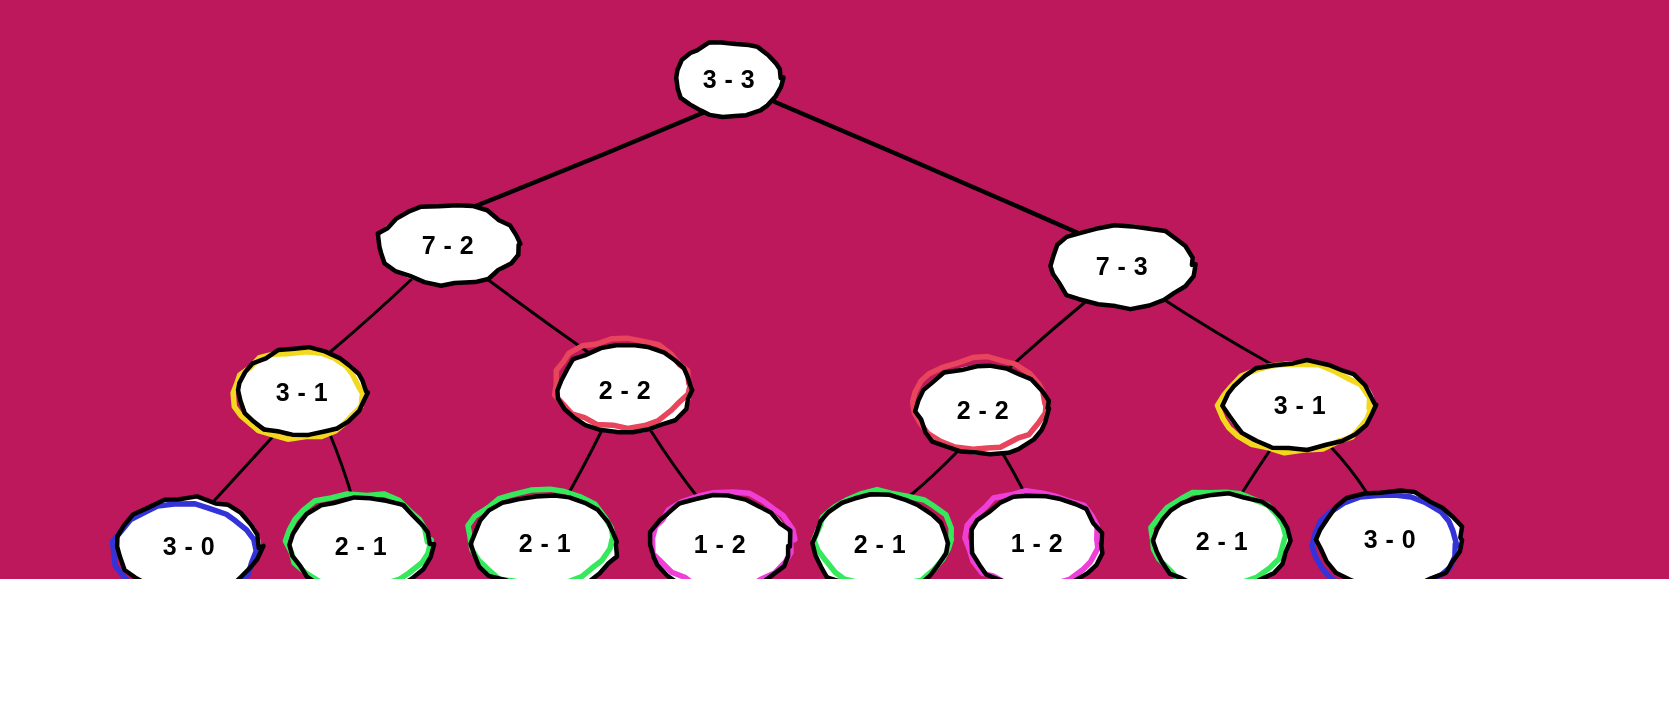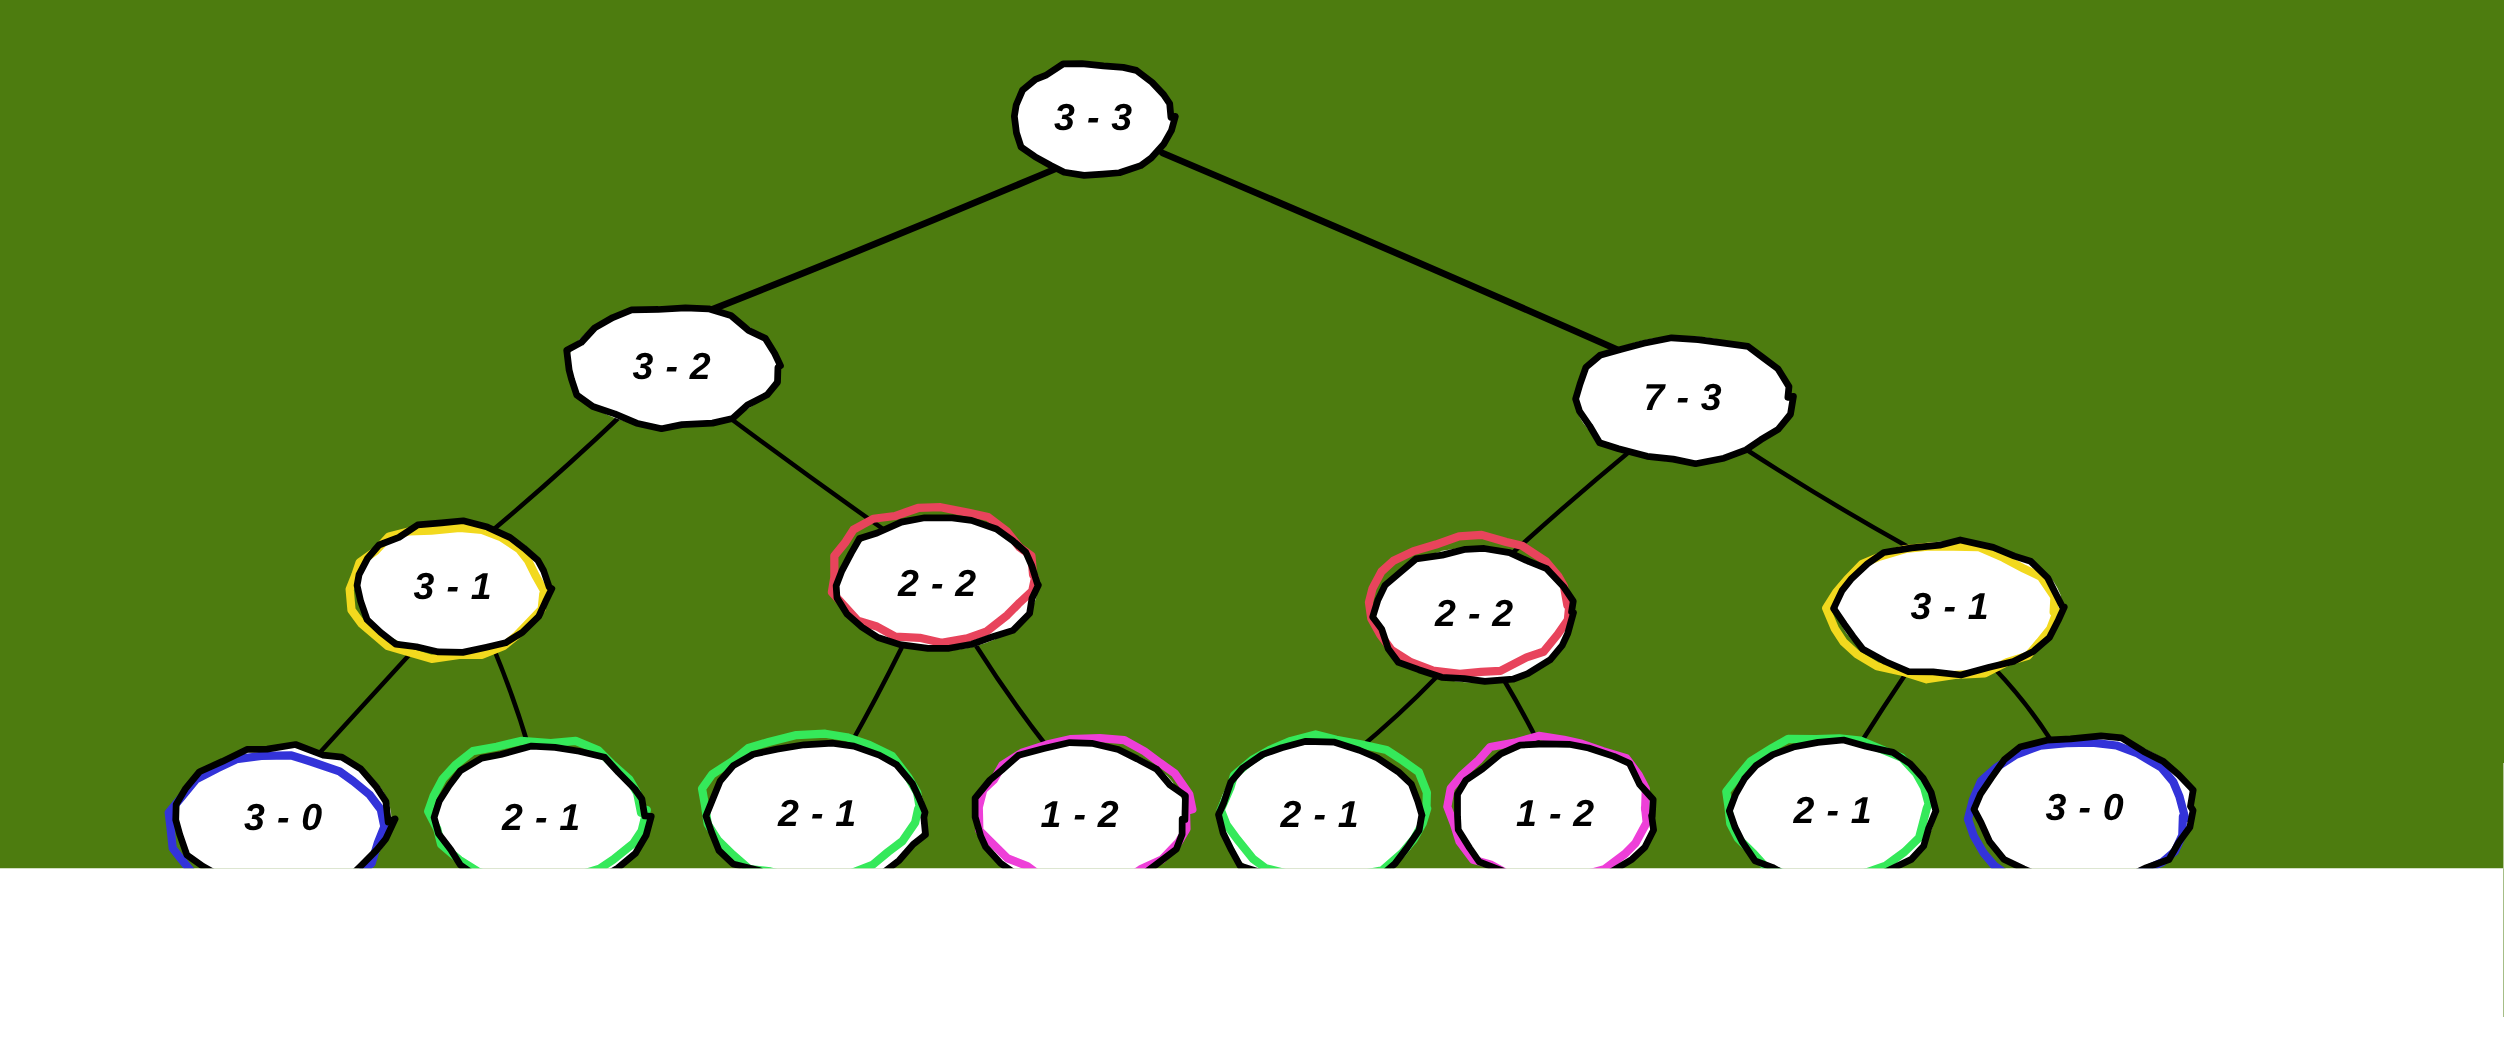--- a/index.html
+++ b/index.html
@@ -7,23 +7,22 @@
     padding: 0;
     background: #ffffff;
   }
   body {
     font-family: "Liberation Sans", sans-serif;
   }
   #tree-canvas {
     position: relative;
     width: 1669px;
     height: 579px;
-    background: #4d7c0f;
+    background: #be185d;
     overflow: hidden;
-    font-style: italic;
   }
   #tree-svg {
     position: absolute;
     left: 0;
     top: 0;
     width: 1669px;
     height: 707px;
   }
   .node-label {
     position: absolute;
@@ -127,21 +126,21 @@
         </g>
         <g>
           <ellipse cx="1390" cy="539" rx="72" ry="48" fill="#ffffff"></ellipse>
           <path d="M1455.28,544.21L1454.88,556.73L1449.89,567.61L1441.37,574.85L1427.15,581.22L1411.38,589.46L1395.81,592.68L1377.71,593.65L1358.11,590.33L1341.74,585.55L1329.73,577.34L1322.32,568.54L1315.78,557.18L1312.00,546.05L1315.32,533.04L1320.65,520.74L1330.97,511.58L1344.15,503.01L1360.20,497.04L1377.58,495.47L1394.85,495.03L1410.94,496.98L1425.11,502.34L1441.08,511.86L1448.87,521.28L1452.93,530.94L1456.90,545.82Z" stroke="#3333d9" stroke-width="5.5" stroke-linejoin="round" fill="none"></path>
           <path d="M1462.04,540.26L1459.90,551.56L1452.48,561.68L1445.99,572.98L1431.03,578.39L1416.10,585.48L1400.85,587.64L1383.73,588.13L1363.60,585.65L1349.06,579.20L1335.83,572.78L1326.40,561.05L1320.70,548.45L1316.00,539.61L1320.21,529.64L1327.62,518.56L1336.24,506.41L1346.63,498.05L1364.64,493.49L1380.34,492.65L1400.66,490.60L1414.47,491.89L1429.06,500.95L1442.36,507.74L1452.45,516.50L1462.13,526.64L1460.31,537.50Z" stroke="#000000" stroke-width="4.5" stroke-linejoin="round" fill="none"></path>
         </g>
       </g>
   </svg>
   <div id="labels-layer">
       <div class="node-label" style="left: 729px; top: 79px; font-size: 25px;">3 - 3</div>
-      <div class="node-label" style="left: 448px; top: 245px; font-size: 25px;">3 - 2</div>
+      <div class="node-label" style="left: 448px; top: 245px; font-size: 25px;">7 - 2</div>
       <div class="node-label" style="left: 1122px; top: 266px; font-size: 25px;">7 - 3</div>
       <div class="node-label" style="left: 302px; top: 392px; font-size: 25px;">3 - 1</div>
       <div class="node-label" style="left: 625px; top: 390px; font-size: 25px;">2 - 2</div>
       <div class="node-label" style="left: 983px; top: 410px; font-size: 25px;">2 - 2</div>
       <div class="node-label" style="left: 1300px; top: 405px; font-size: 25px;">3 - 1</div>
       <div class="node-label" style="left: 189px; top: 546px; font-size: 25px;">3 - 0</div>
       <div class="node-label" style="left: 361px; top: 546px; font-size: 25px;">2 - 1</div>
       <div class="node-label" style="left: 545px; top: 543px; font-size: 25px;">2 - 1</div>
       <div class="node-label" style="left: 720px; top: 544px; font-size: 25px;">1 - 2</div>
       <div class="node-label" style="left: 880px; top: 544px; font-size: 25px;">2 - 1</div>

